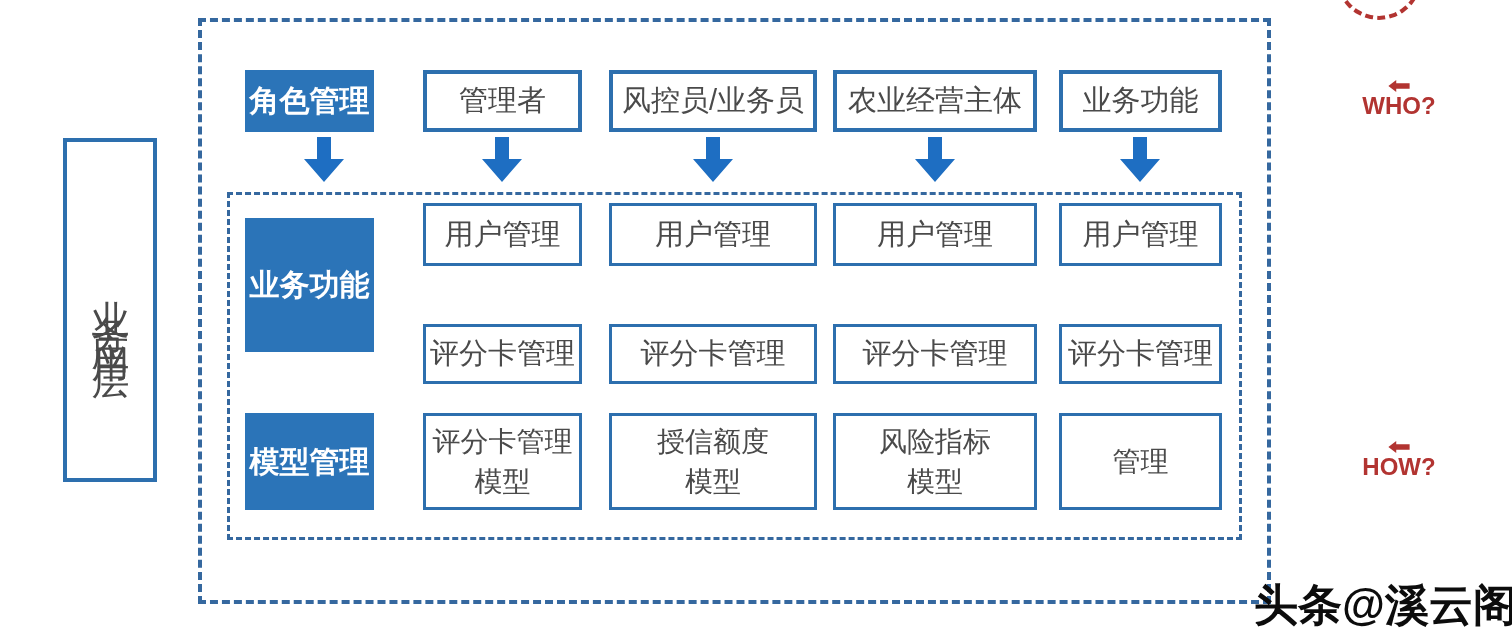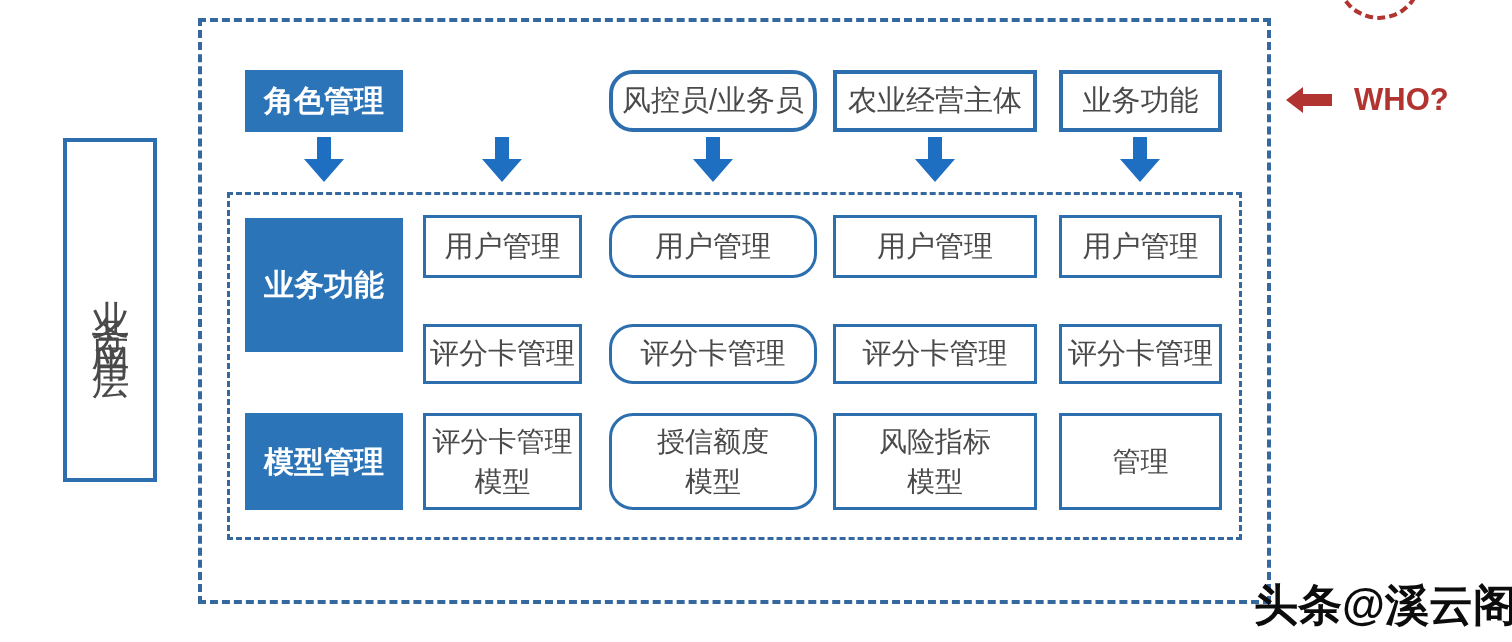--- a/index.html
+++ b/index.html
@@ -59,47 +59,48 @@
     font-size: 29px;
   }
   .box.blue {
     background: var(--blueFill);
     border: none;
     color: #ffffff;
     font-weight: 600;
     font-size: 30px;
   }
   .top-row  { top: 70px;  height: 62px; border-width: 4px; }
-  .user-row { top: 215px; height: 63px; }
+  .user-row { top: 203px; height: 63px; }
   .score-row{ top: 293px; height: 60px; margin-top: 31px; }
   .func-label { top: 218px; height: 134px; }
   .model-row  { top: 413px; height: 97px; font-size: 28px; line-height: 40px; }
   .model-row .lines span { display: block; }
 
-  .c0 { left: 245px;  width: 158px; }
+  .c0 { left: 245px;  width: 129px; }
   .c1 { left: 423px;  width: 159px; }
-  .c2 { left: 609px;  width: 208px; border-radius: 24px; }
+  .c2 { left: 609px;  width: 208px; }
   .c3 { left: 833px;  width: 204px; }
   .c4 { left: 1059px; width: 163px; }
 
   .down-arrow { position: absolute; top: 137px; width: 40px; height: 45px; }
   .da0 { left: 304px; }
   .da1 { left: 482px; }
   .da2 { left: 693px; }
   .da3 { left: 915px; }
   .da4 { left: 1120px; }
 
   .annotation {
     position: absolute;
     left: 1286px;
     width: 226px; height: 40px;
-    display: flex; align-items: center; gap: 22px;
+    display: flex; align-items: center; gap: 0;
     color: var(--red);
     font-weight: bold;
-    font-size: 31px;
+    font-size: 24px;
+    flex-direction: column;
   }
   .ann-who  { top: 80px; }
   .ann-what { top: 266px; }
   .ann-how  { top: 441px; }
 
   .red-arc {
     position: absolute;
     left: 1336px; top: -66px;
     width: 86px; height: 86px;
     border: 4px dashed var(--red);
@@ -120,20 +121,21 @@
 <div class="canvas">
 
   <div class="outer-dashed"></div>
   <div class="inner-dashed"></div>
 
   <div class="layer-box">
     <span>业务应用层</span>
   </div>
 
   <div class="box blue top-row c0">角色管理</div>
+  <div class="box top-row c1">管理者</div>
   <div class="box top-row c2">风控员/业务员</div>
   <div class="box top-row c3">农业经营主体</div>
   <div class="box top-row c4">业务功能</div>
 
   <svg class="down-arrow da0" viewBox="0 0 40 45">
       <polygon points="13,0 27,0 27,22 40,22 20,45 0,22 13,22" fill="#1e6ec2"></polygon>
     </svg>
   <svg class="down-arrow da1" viewBox="0 0 40 45">
       <polygon points="13,0 27,0 27,22 40,22 20,45 0,22 13,22" fill="#1e6ec2"></polygon>
     </svg>
@@ -184,18 +186,24 @@
       <span>管理</span>
     </div>
   </div>
 
   <div class="annotation ann-who">
     <svg width="46" height="26" viewBox="0 0 46 26">
         <polygon points="0,13 17,0 17,7 46,7 46,19 17,19 17,26" fill="#b23431"></polygon>
       </svg>
     <span>WHO?</span>
   </div>
+  <div class="annotation ann-how">
+    <svg width="46" height="26" viewBox="0 0 46 26">
+        <polygon points="0,13 17,0 17,7 46,7 46,19 17,19 17,26" fill="#b23431"></polygon>
+      </svg>
+    <span>HOW?</span>
+  </div>
 
   <div class="red-arc"></div>
 
   <div class="watermark">头条@溪云阁</div>
 
 </div>
 
 </body></html>

